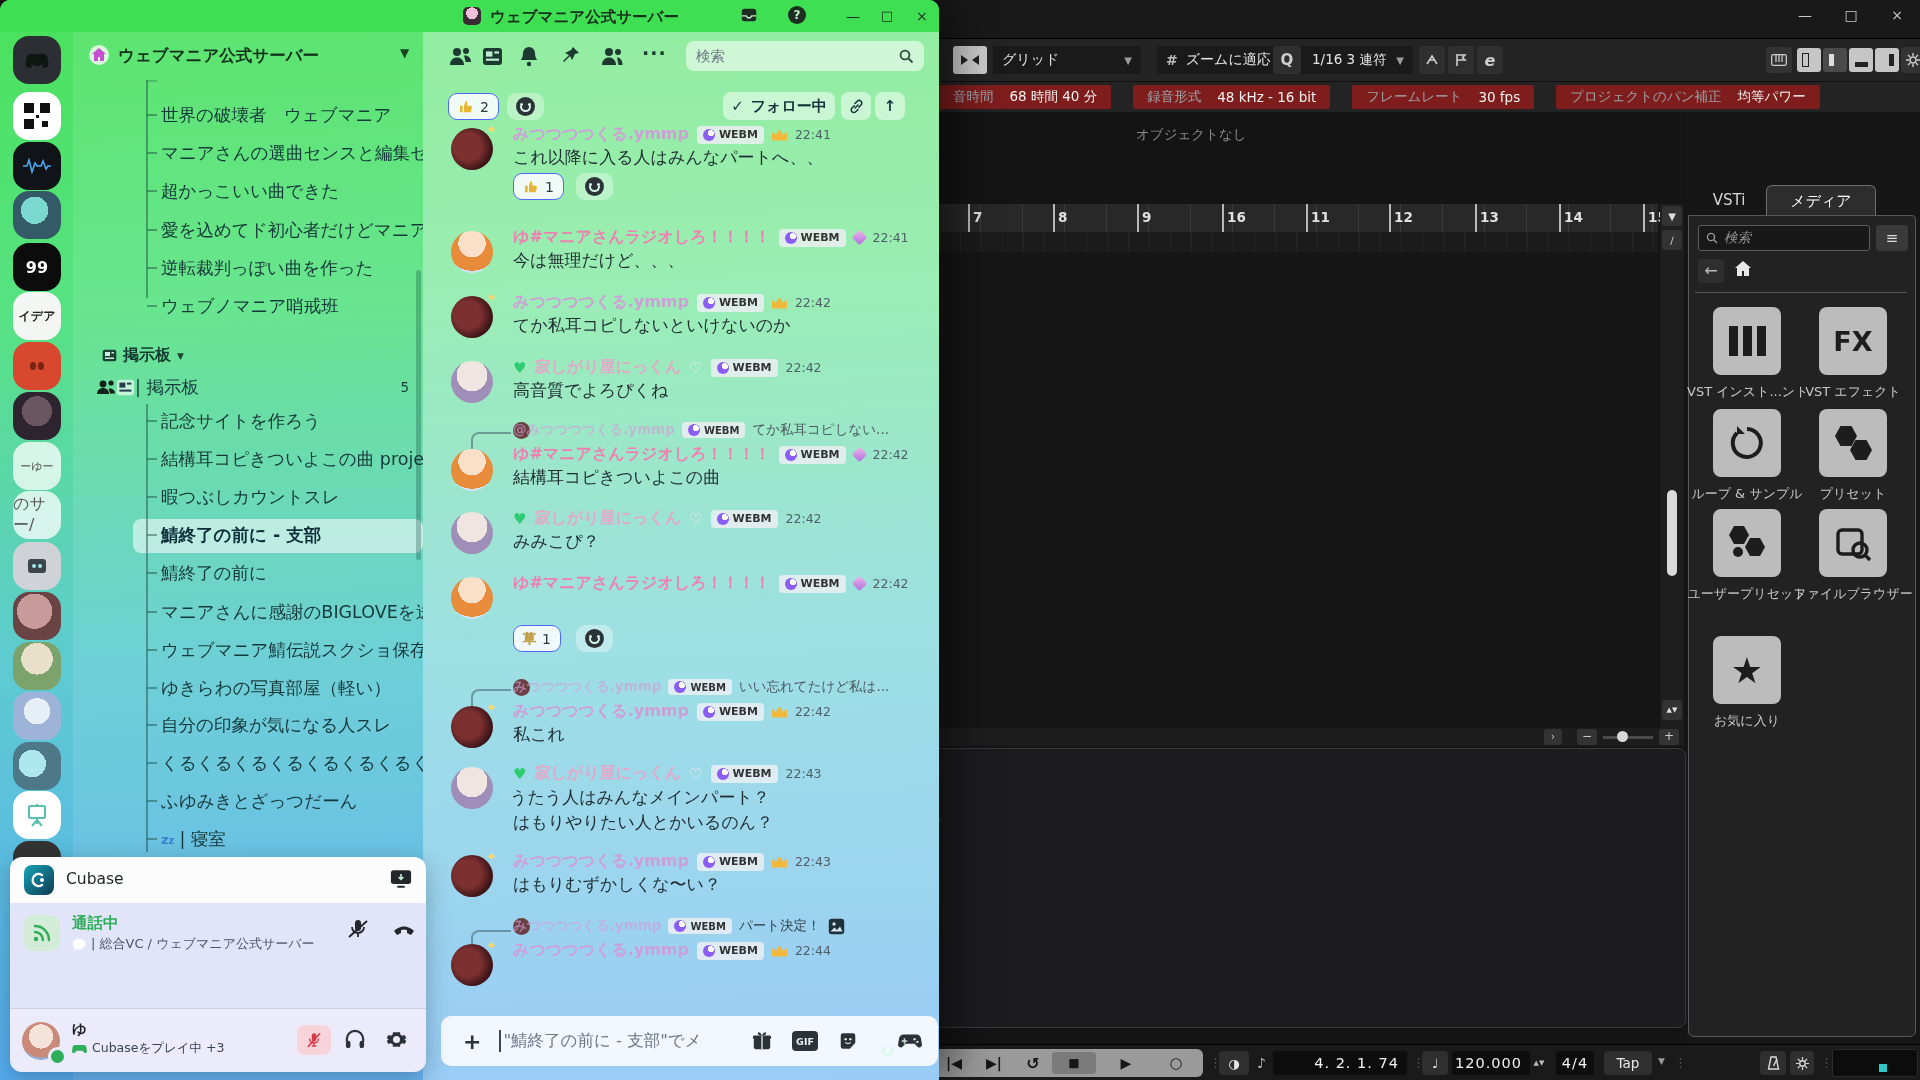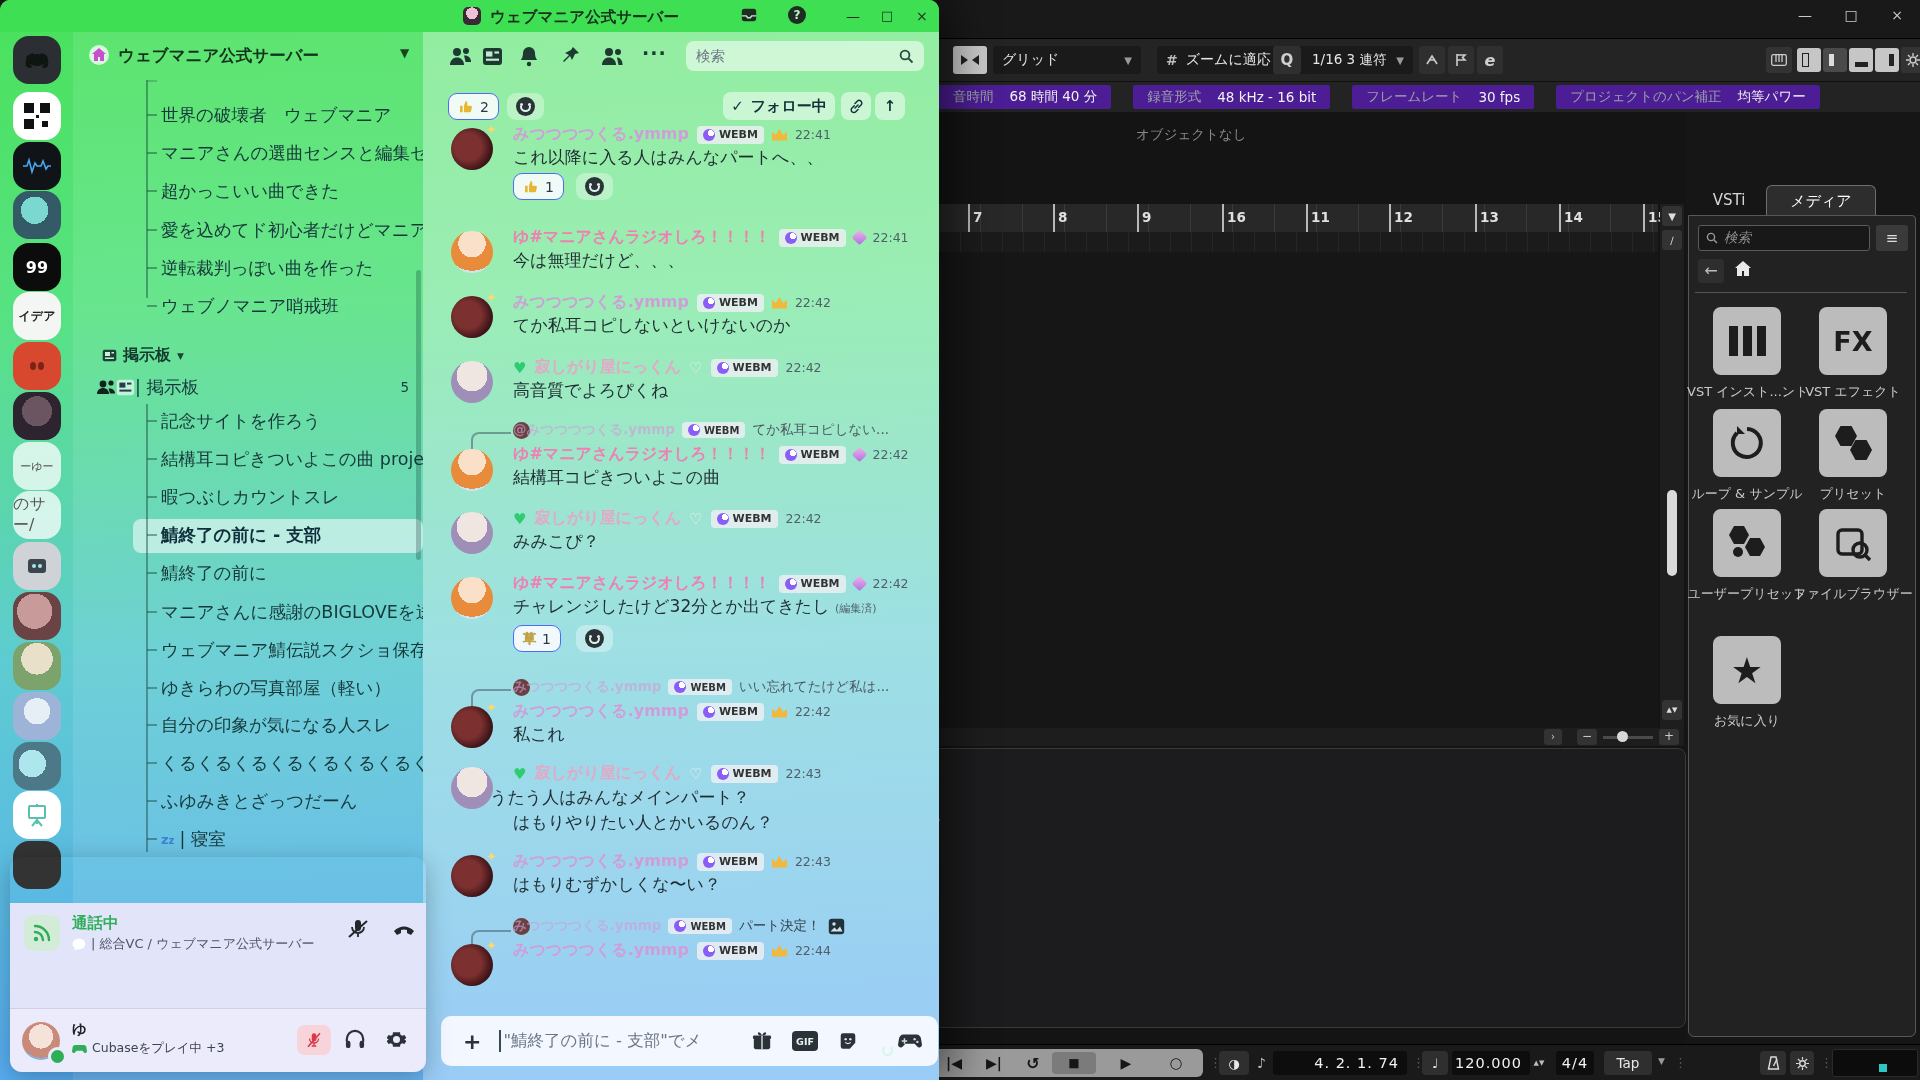--- a/index.html
+++ b/index.html
@@ -11,21 +11,21 @@
 
   
   #cubase{left:0;top:0;width:1920px;height:1080px;background:#141414}
   .cb-topbar{left:0;top:0;width:1920px;height:38px;background:#191919;border-bottom:1px solid #000}
   .wbtn{width:46px;height:28px;color:#c9c9c9;font-size:14px;display:flex;align-items:center;justify-content:center}
   .cb-toolbar{left:939px;top:39px;width:981px;height:42px;background:#242424;border-bottom:1px solid #101010}
   .cb-dd{position:absolute;background:#1a1a1a;border-radius:3px;color:#e6e6e6;font-size:14px;display:flex;align-items:center;padding:0 9px;gap:8px;height:28px;box-sizing:border-box}
   .cb-caret{margin-left:auto;font-size:10px;color:#9a9a9a}
   .cb-ibtn{position:absolute;height:28px;background:#2f2f2f;border-radius:3px;color:#cfcfcf;display:flex;align-items:center;justify-content:center}
   .cb-infobar{left:939px;top:82px;width:981px;height:30px;background:#232323;display:flex;align-items:center;gap:22px;padding-left:4px}
-  .seg{display:flex;align-items:center;gap:16px;background:#4c1d95;border-radius:2px;height:24px;padding:0 14px}
+  .seg{display:flex;align-items:center;gap:16px;background:#7f1d1d;border-radius:2px;height:24px;padding:0 14px}
   .seg .l{color:#9aa0a6;font-size:13.5px;white-space:nowrap}
   .seg .v{color:#f2f2f2;font-weight:normal;font-size:13.5px;white-space:nowrap}
   .ruler{left:939px;top:204px;width:719px;height:28px;background:#282828;border-bottom:1px solid #000;
          background-image:repeating-linear-gradient(90deg,transparent 0 41px,#3a3a3a 41px 42px)}
   .rnum{position:absolute;top:5px;color:#e0e0e0;font-size:13.5px;font-weight:bold}
   .rtick{position:absolute;top:0;width:2px;height:28px;background:#b8b8b8}
   .gridband{left:939px;top:232px;width:719px;height:20px;background:#1b1b1b;
          background-image:repeating-linear-gradient(90deg,#262626 0 1px,transparent 1px 21px)}
   .projarea{left:939px;top:252px;width:719px;height:476px;background:#161616}
   .vsb{left:1660px;top:204px;width:24px;height:540px;background:#1e1e1e}
@@ -673,24 +673,20 @@
   <div class="avatar av-yu" style="left:451px;top:577px"></div>
   <div class="abs row" style="left:513px;top:573px;gap:8px">
     <span class="msg-name c-yu">ゆ#マニアさんラジオしろ！！！！</span>
     <span class="badge">
         <span class="bm"></span>
         <span>WEBM</span>
       </span>
     <span class="gem"></span>
     <span class="mtime">22:42</span>
   </div>
-  <div class="mtext" style="left:513px;top:595px">
-    <span>チャレンジしたけど32分とか出てきたし</span>
-    <span style="font-size:11px;color:#55646e">(編集済)</span>
-  </div>
   <div class="rx me" style="left:513px;top:625px">
     <span style="color:#c9a43c;font-weight:bold;font-size:13px;text-shadow:0 0 1px #8a6d1d">草</span>
     <span>1</span>
   </div>
   <div class="rx add" style="left:576px;top:625px">
       <span class="smiley"></span>
     </div>
 
   <div class="r-curve" style="left:471px;top:689px"></div>
   <div class="abs row" style="left:513px;top:678px;gap:7px">
@@ -718,21 +714,21 @@
   <div class="abs row" style="left:513px;top:763px;gap:8px">
     <span style="color:#2ecc71;font-size:15px">♥</span>
     <span class="msg-name c-nik">寂しがり屋にっくん</span>
     <span style="color:#eee;font-size:15px">♡</span>
     <span class="badge">
         <span class="bm"></span>
         <span>WEBM</span>
       </span>
     <span class="mtime">22:43</span>
   </div>
-  <div class="mtext" style="left:490px;top:786px">うたう人はみんなメインパート？</div>
+  <div class="mtext" style="left:510px;top:786px">うたう人はみんなメインパート？</div>
   <div class="mtext" style="left:513px;top:811px">はもりやりたい人とかいるのん？</div>
 
   <div class="avatar av-mitsu" style="left:451px;top:855px"></div>
   <div class="abs row" style="left:513px;top:851px;gap:8px">
     <span class="msg-name c-mitsu">みつつつつくる.ymmp</span>
     <span class="badge">
         <span class="bm"></span>
         <span>WEBM</span>
       </span>
     <span class="crown"></span>
@@ -818,20 +814,36 @@
             <path d="M6 1h14a5 5 0 0 1 5 5l1 6a3 3 0 0 1-5.2 2L18 11h-10l-2.8 3A3 3 0 0 1 0 12l1-6a5 5 0 0 1 5-5z" fill="#2b3338"></path>
             <path d="M7 5v6M4 8h6" stroke="#cfe0d8" stroke-width="1.6"></path>
             <circle cx="18" cy="6" r="1.3" fill="#cfe0d8"></circle>
             <circle cx="21" cy="9" r="1.3" fill="#cfe0d8"></circle>
           </svg>
       </span>
     </span>
   </div>
 
   <div class="abs bpanel">
+    <div class="abs" style="left:0;top:0;width:416px;height:46px;background:#fcfcfd">
+      <span class="abs" style="left:14px;top:8px;width:30px;height:30px;border-radius:8px;background:linear-gradient(135deg,#17a4b8,#0d3a52);display:flex;align-items:center;justify-content:center">
+        <svg width="16" height="16" viewBox="0 0 16 16">
+            <path d="M11 3a6 6 0 1 0 0 10" stroke="#fff" stroke-width="2.4" fill="none" stroke-linecap="round"></path>
+            <circle cx="11" cy="8" r="2" fill="#fff"></circle>
+          </svg>
+      </span>
+      <span class="abs" style="left:56px;top:13px;color:#1d2228;font-size:15.5px">Cubase</span>
+      <span class="abs" style="left:380px;top:12px">
+        <svg width="22" height="19" viewBox="0 0 24 20">
+            <rect x="1" y="1" width="22" height="15" rx="3" fill="#23262b"></rect>
+            <path d="M12 5v6M9.5 8.5L12 11l2.5-2.5" stroke="#bfe8d0" stroke-width="1.8" fill="none"></path>
+            <path d="M8 19h8" stroke="#23262b" stroke-width="2.4"></path>
+          </svg>
+      </span>
+    </div>
     <div class="abs" style="left:0;top:46px;width:416px;height:105px;background:#e2e5fa">
       <span class="abs" style="left:14px;top:12px;width:36px;height:36px;border-radius:9px;background:#d2ecd8;display:flex;align-items:center;justify-content:center">
         <svg width="20" height="20" viewBox="0 0 20 20">
             <circle cx="4" cy="16" r="2.2" fill="#2fae58"></circle>
             <path d="M3 9a8 8 0 0 1 8 8M3 3a14 14 0 0 1 14 14" stroke="#2fae58" stroke-width="2.4" fill="none" stroke-linecap="round"></path>
           </svg>
       </span>
       <span class="abs gm-green" style="left:62px;top:10px;font-size:15.5px;font-weight:bold">通話中</span>
       <span class="abs row" style="left:62px;top:32px;gap:5px">
         <svg width="14" height="13" viewBox="0 0 14 13">

